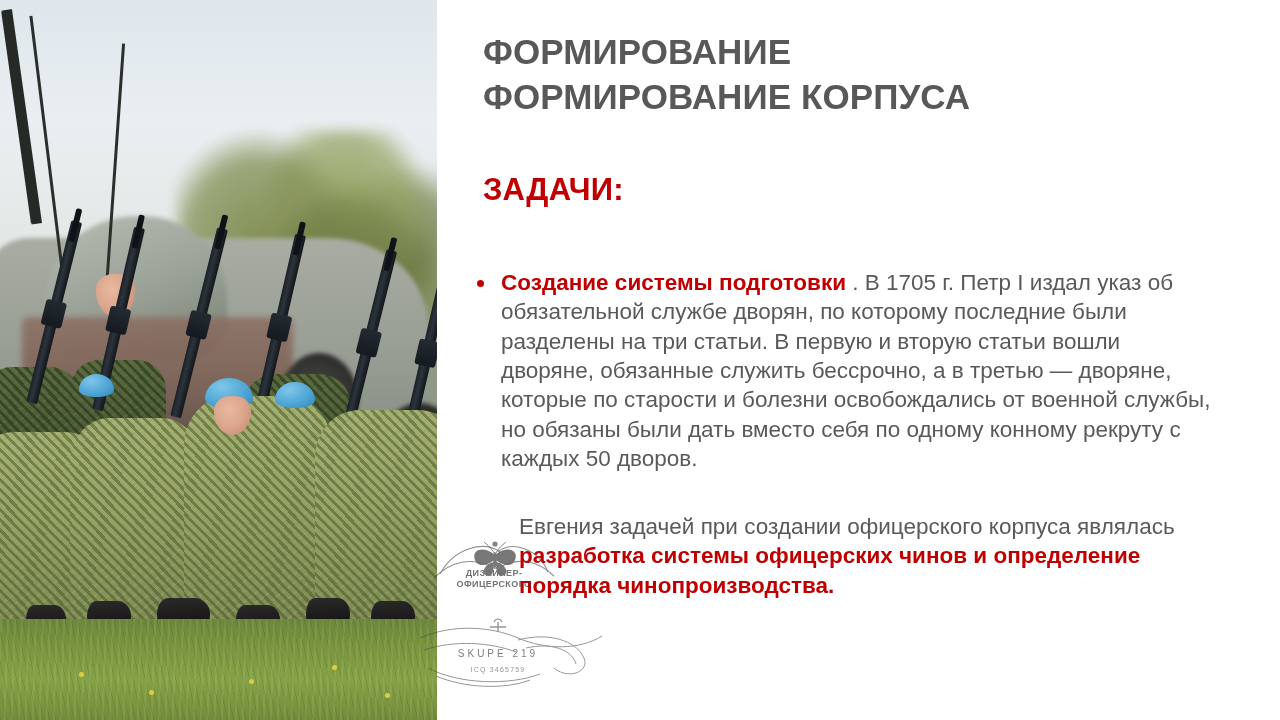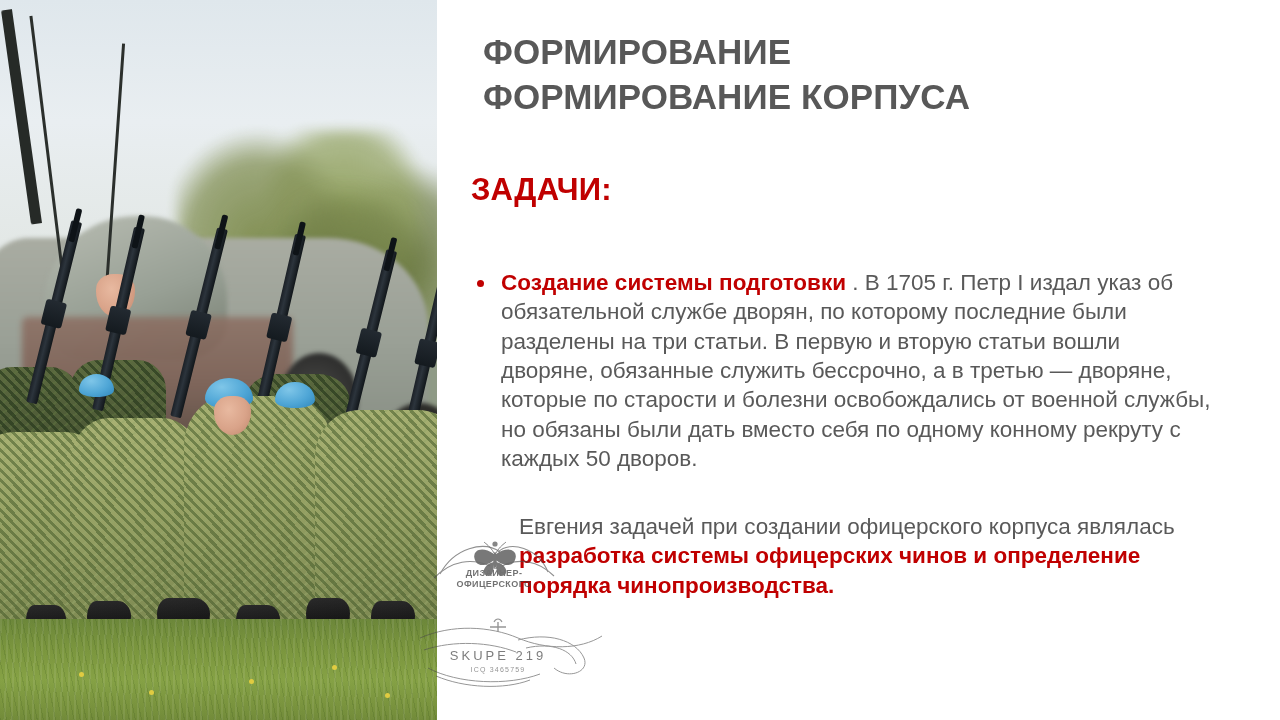--- a/index.html
+++ b/index.html
@@ -207,21 +207,21 @@
     font-size: 35px;
     font-weight: bold;
     line-height: 1.28;
     color: #585858;
     letter-spacing: .1px;
   }
   .title .t-line { display: block; }
 
   .subtitle {
     position: absolute;
-    left: 34px;
+    left: 46px;
     top: 172px;
     font-size: 31px;
     font-weight: bold;
     color: #C00000;
     letter-spacing: .2px;
   }
 
   .bullet-block {
     position: absolute;
     left: 40px;
@@ -309,21 +309,21 @@
     color: #4a4a4a;
     letter-spacing: 1px;
     text-shadow: 0 1px 0 rgba(255,255,255,.6);
   }
   .wm-skupe {
     position: absolute;
     left: 20px;
     top: 140px;
     width: 160px;
     text-align: center;
-    font-size: 13px;
+    font-size: 10px;
     letter-spacing: 3px;
     color: #4b4b4b;
   }
   .wm-icq {
     position: absolute;
     left: 20px;
     top: 158px;
     width: 160px;
     text-align: center;
     font-size: 7px;

